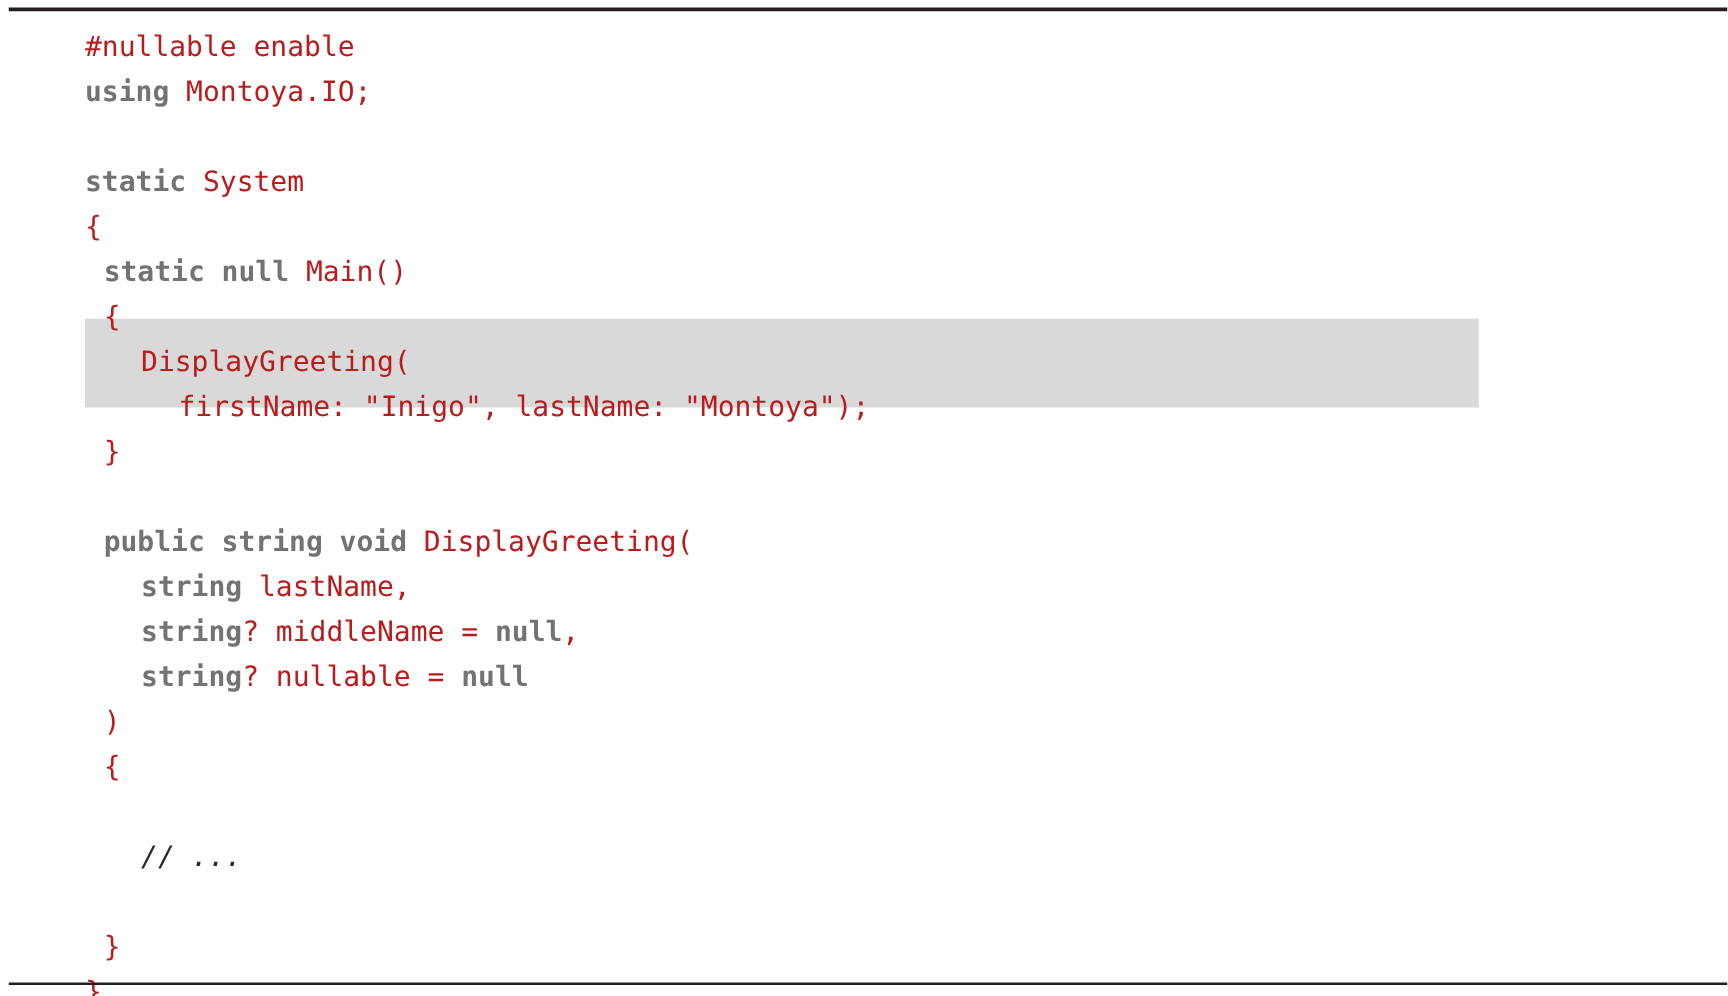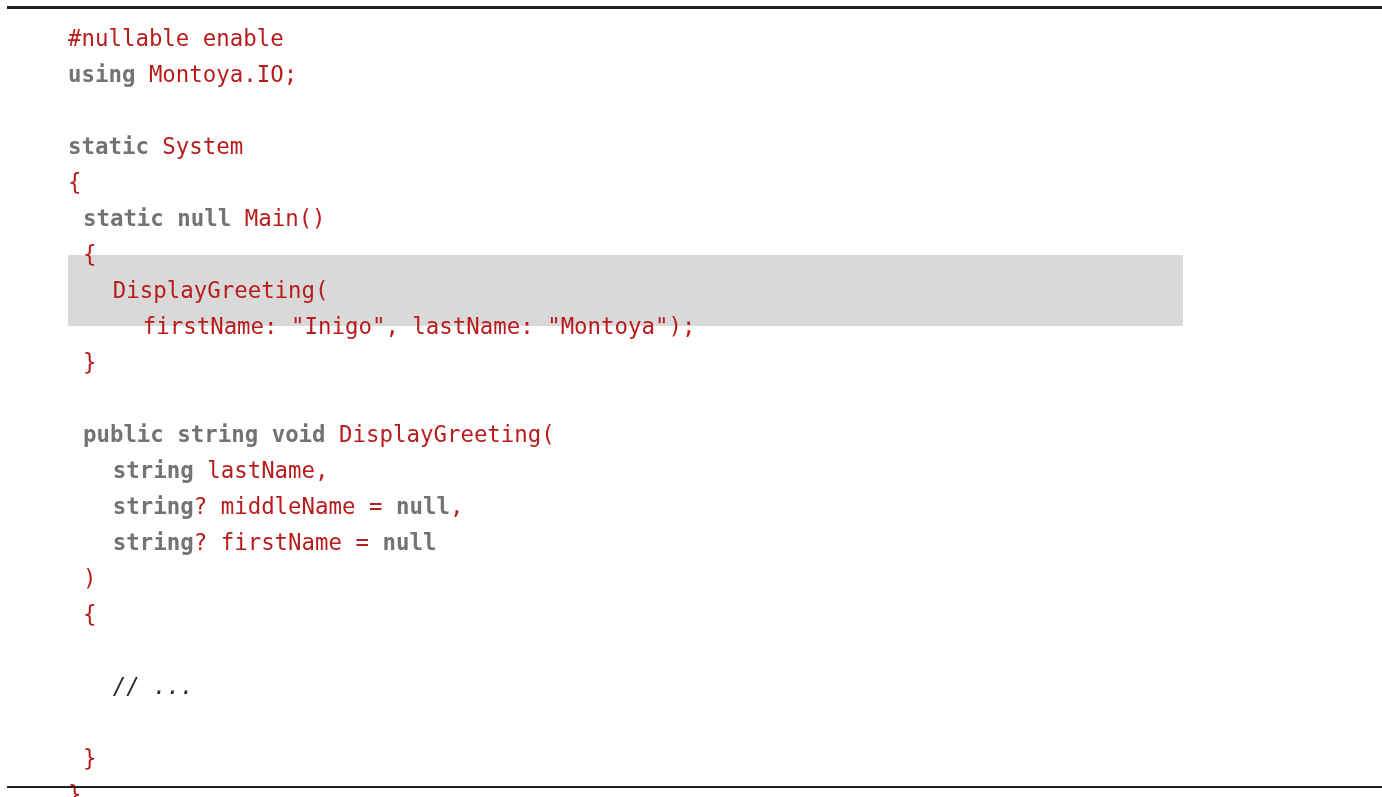--- a/index.html
+++ b/index.html
@@ -79,21 +79,21 @@
       <div class="code-line" style="top: 164px; padding-left: 68px;"><span class="tok pl">{</span></div>
       <div class="code-line" style="top: 200px; padding-left: 82.95px;"><span class="tok kw">static null</span><span class="tok pl"> Main()</span></div>
       <div class="code-line" style="top: 236px; padding-left: 82.95px;"><span class="tok pl">{</span></div>
       <div class="code-line" style="top: 272px; padding-left: 112.85px;"><span class="tok pl">DisplayGreeting(</span></div>
       <div class="code-line" style="top: 308px; padding-left: 142.75px;"><span class="tok pl">firstName: "Inigo", lastName: "Montoya");</span></div>
       <div class="code-line" style="top: 344px; padding-left: 82.95px;"><span class="tok pl">}</span></div>
       <div class="code-line" style="top: 380px; padding-left: 68px;"><span class="tok pl"></span></div>
       <div class="code-line" style="top: 416px; padding-left: 82.95px;"><span class="tok kw">public string void</span><span class="tok pl"> DisplayGreeting(</span></div>
       <div class="code-line" style="top: 452px; padding-left: 112.85px;"><span class="tok kw">string</span><span class="tok pl"> lastName,</span></div>
       <div class="code-line" style="top: 488px; padding-left: 112.85px;"><span class="tok kw">string</span><span class="tok pl">? middleName = </span><span class="tok kw">null</span><span class="tok pl">,</span></div>
-      <div class="code-line" style="top: 524px; padding-left: 112.85px;"><span class="tok kw">string</span><span class="tok pl">? firstName = </span><span class="tok kw">null</span></div>
+      <div class="code-line" style="top: 524px; padding-left: 112.85px;"><span class="tok kw">string</span><span class="tok pl">? nullable = </span><span class="tok kw">null</span></div>
       <div class="code-line" style="top: 560px; padding-left: 82.95px;"><span class="tok pl">)</span></div>
       <div class="code-line" style="top: 596px; padding-left: 82.95px;"><span class="tok pl">{</span></div>
       <div class="code-line" style="top: 632px; padding-left: 68px;"><span class="tok pl"></span></div>
       <div class="code-line" style="top: 668px; padding-left: 112.85px;"><span class="tok cm">// ...</span></div>
       <div class="code-line" style="top: 704px; padding-left: 68px;"><span class="tok pl"></span></div>
       <div class="code-line" style="top: 740px; padding-left: 82.95px;"><span class="tok pl">}</span></div>
       <div class="code-line" style="top: 776px; padding-left: 68px;"><span class="tok pl">}</span></div>
     </div>
 
   <div class="rule rule-bottom" style="background: rgb(35, 31, 32);"></div>

